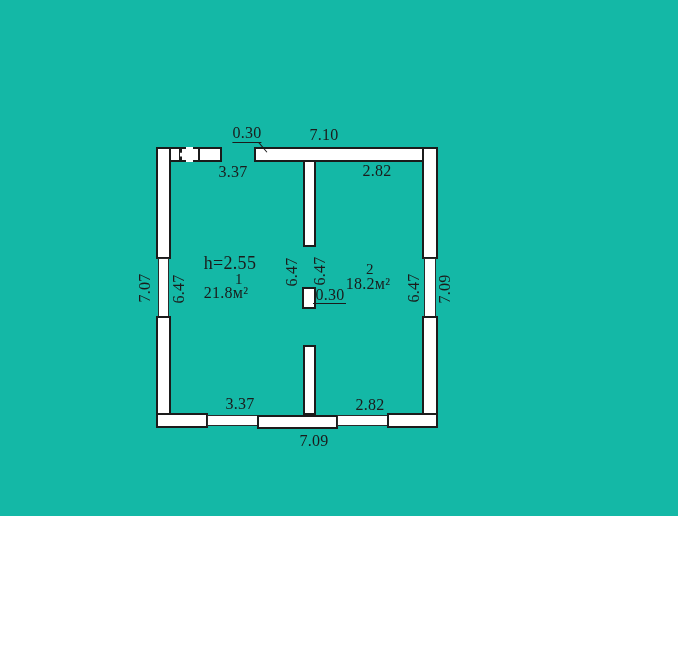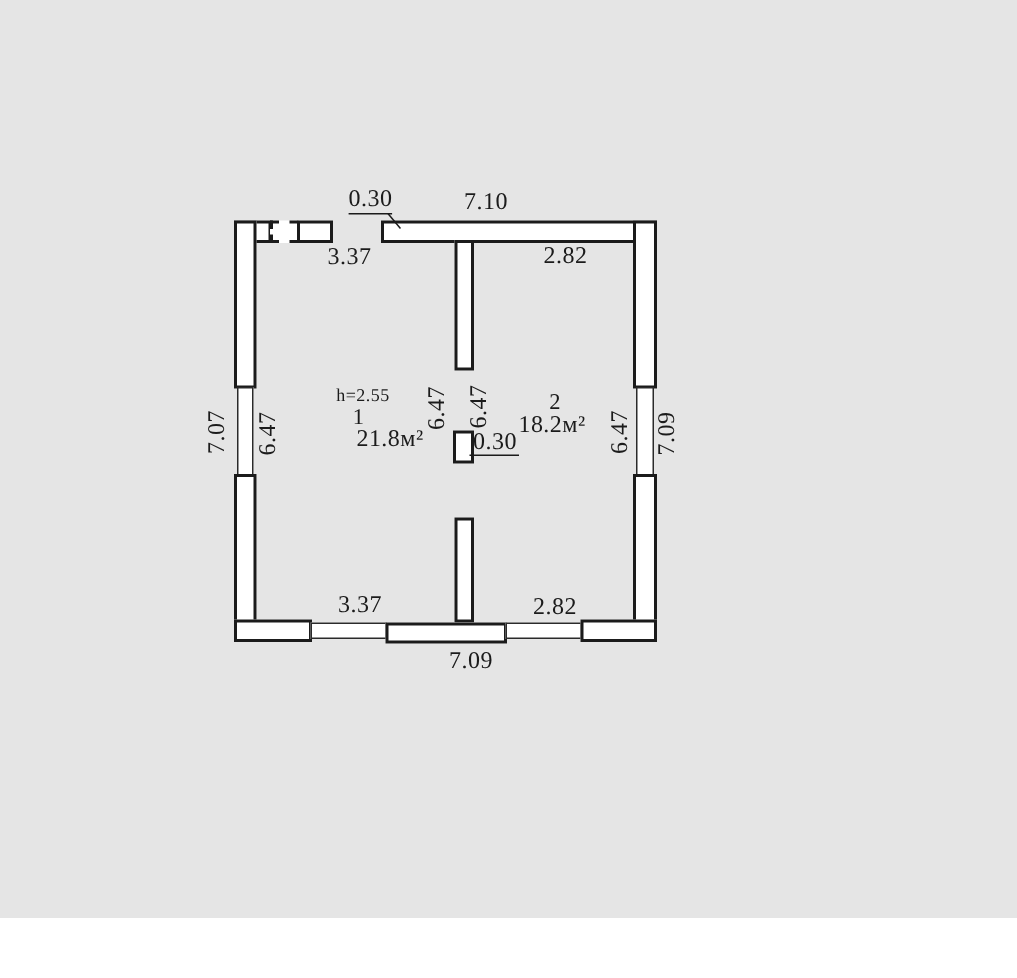--- a/index.html
+++ b/index.html
@@ -3,22 +3,22 @@
 <meta charset="utf-8">
 <style>
   html, body {
     margin: 0;
     padding: 0;
     background: #ffffff;
   }
   .canvas {
     position: relative;
     width: 678px;
-    height: 612px;
-    background: #e5e5e5;
+    height: 516px;
+    background: #14b8a6;
     overflow: hidden;
     font-family: "Liberation Serif", serif;
     color: #1b1b1b;
   }
   
   .wall {
     position: absolute;
     background: #ffffff;
     border: 2.2px solid #1b1b1b;
     box-sizing: border-box;
@@ -101,20 +101,20 @@
   <div class="lbl rot" style="left:320px; top:271px;">6.47</div>
   <div class="lbl" style="left:330px; top:295px;">0.30</div>
 
   <div class="lbl rot" style="left:414px; top:288px;">6.47</div>
   <div class="lbl rot" style="left:445px; top:289px;">7.09</div>
 
   <div class="lbl" style="left:240px; top:404px;">3.37</div>
   <div class="lbl" style="left:370px; top:405px;">2.82</div>
   <div class="lbl" style="left:314px; top:441px;">7.09</div>
 
-  <div class="lbl" style="left:242px; top:263px; font-size:12px;text-align:center;">h=2.55</div>
+  <div class="lbl" style="left:230px; top:263px; font-size:18px;text-align:center;">h=2.55</div>
   <div class="lbl small" style="left:239px; top:279px;">1</div>
-  <div class="lbl" style="left:260px; top:293px;">21.8м²</div>
+  <div class="lbl" style="left:226px; top:293px;">21.8м²</div>
 
   <div class="lbl small" style="left:370px; top:269px;">2</div>
   <div class="lbl" style="left:368px; top:284px;">18.2м²</div>
 
 </div>
 
 </body></html>

